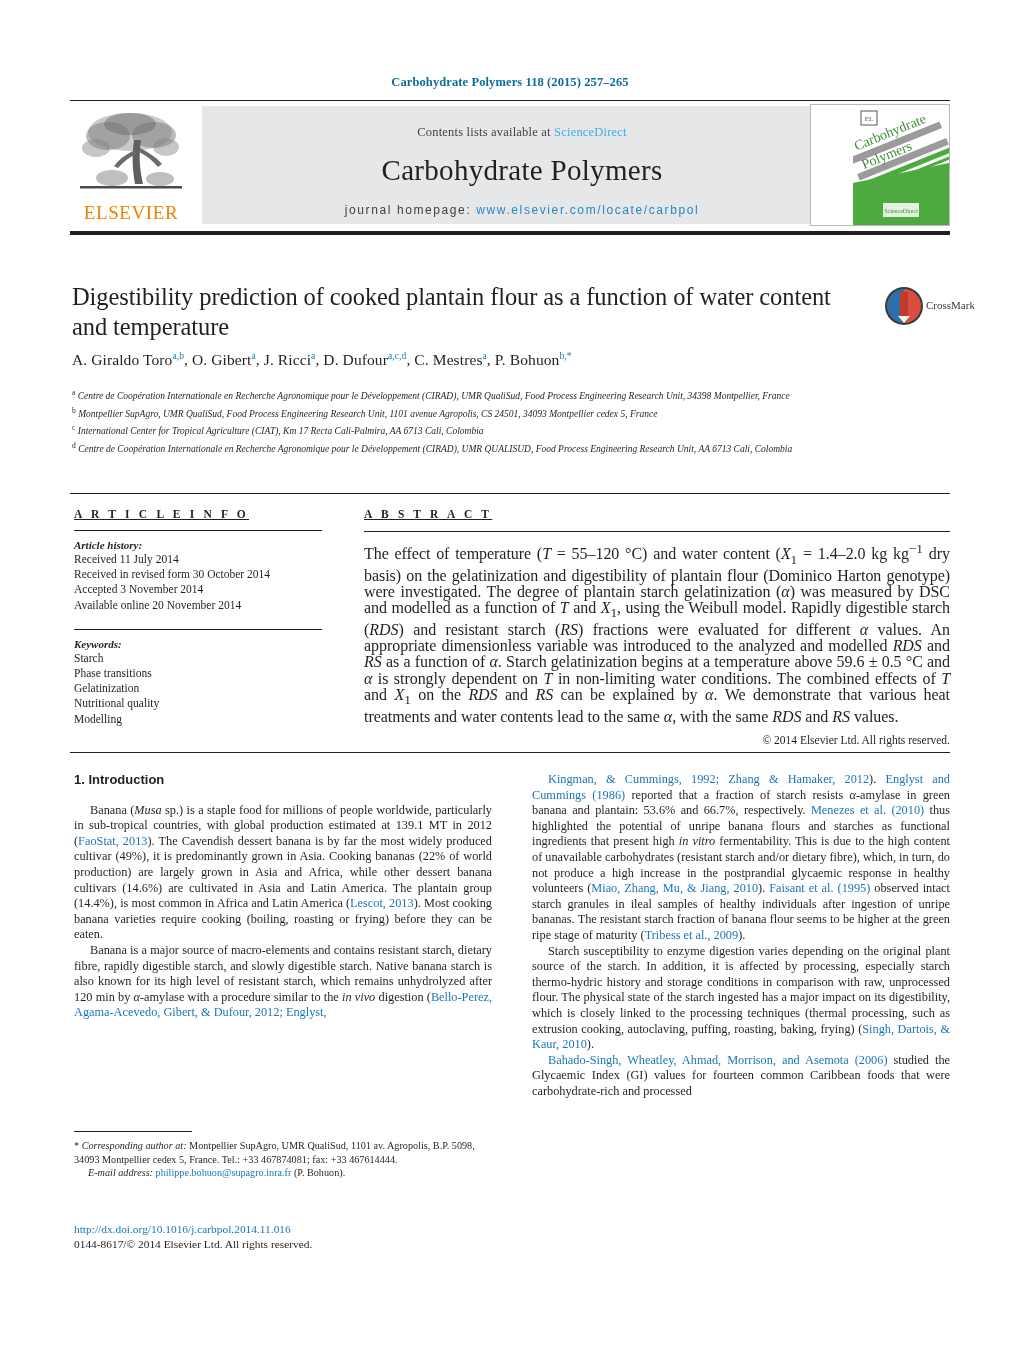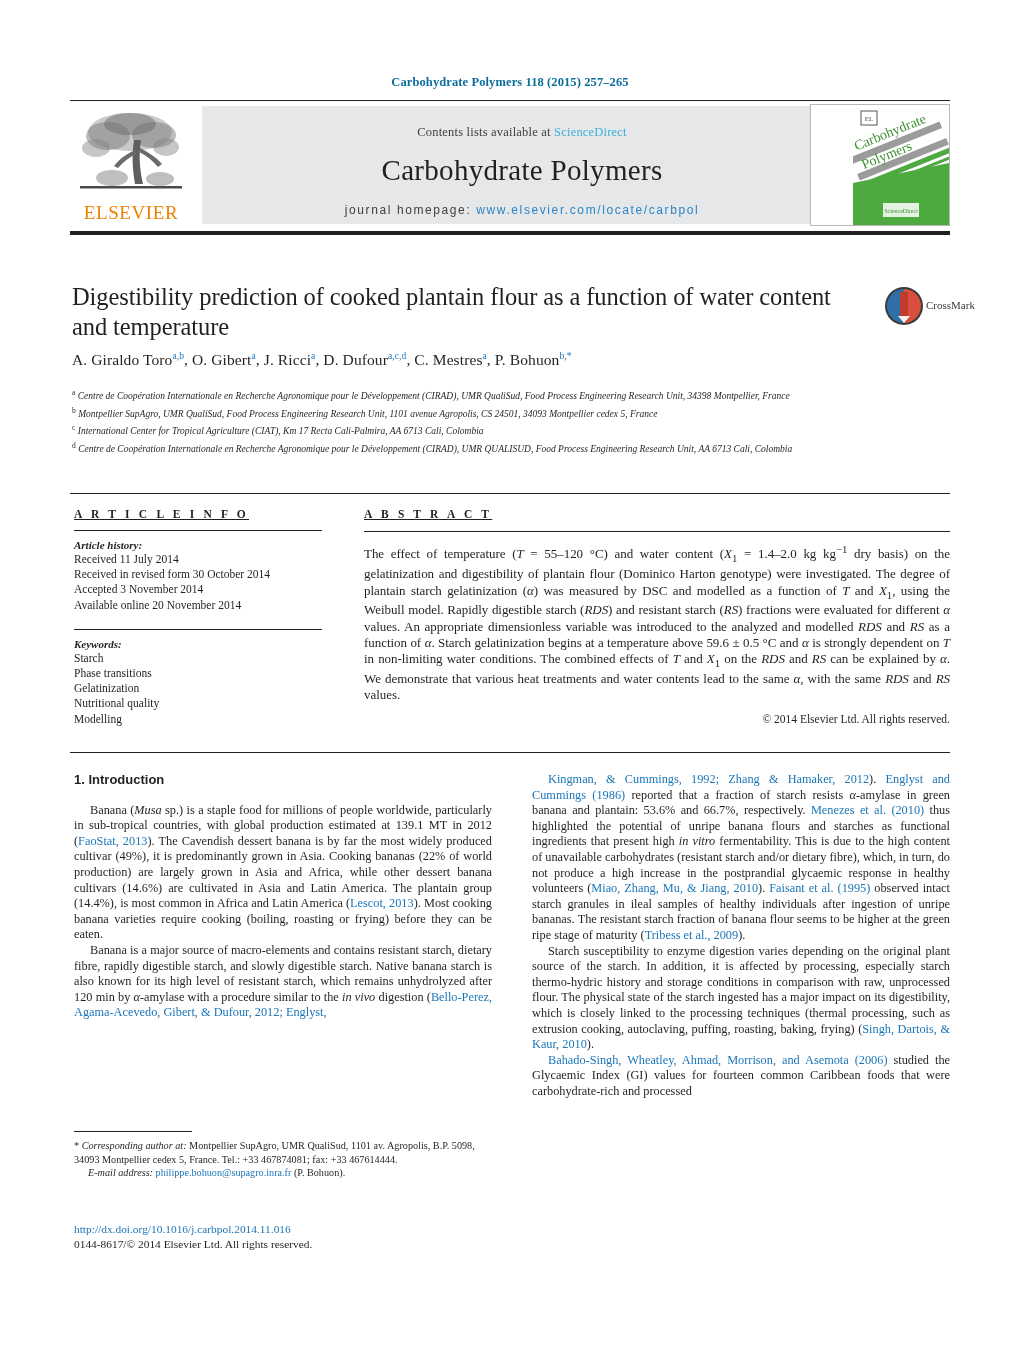--- a/index.html
+++ b/index.html
@@ -242,21 +242,21 @@
     top: 508px;
     width: 586px;
   }
   .abstract-rule {
     height: 1px;
     background: #231f20;
     margin: 11px 0 9px 0;
   }
   .abstract-text {
     font-family: "Liberation Serif", serif;
-    font-size: 13px;
+    font-size: 16px;
     line-height: 16.3px;
     text-align: justify;
     color: #231f20;
     letter-spacing: -0.05px;
   }
   .abstract-text i { font-style: italic; }
   .copyright {
     margin-top: 9px;
     text-align: right;
     font-family: "Liberation Serif", serif;

